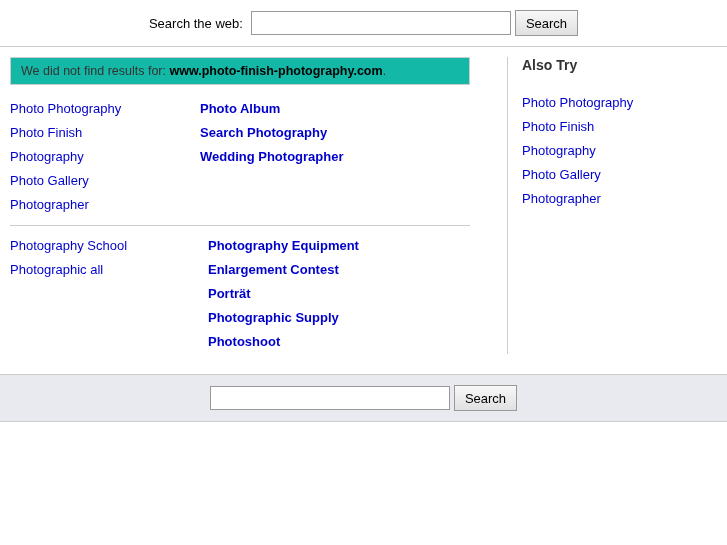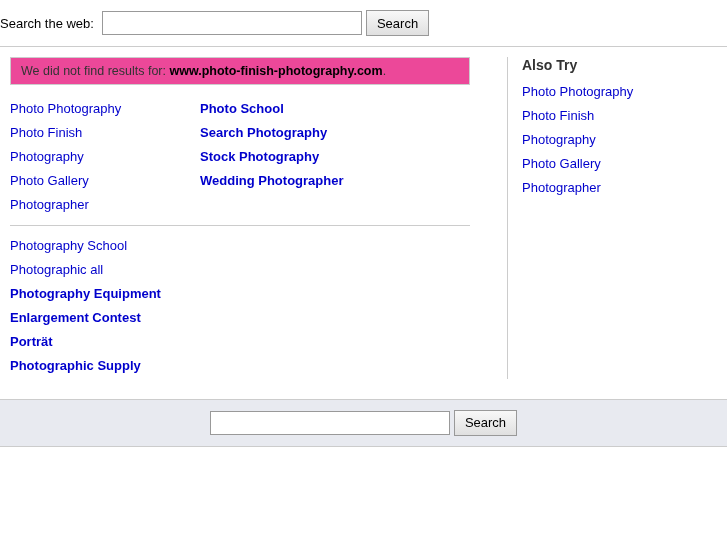--- a/index.html
+++ b/index.html
@@ -5,21 +5,21 @@
     * { box-sizing: border-box; margin: 0; padding: 0; }
     body {
       font-family: Arial, sans-serif;
       font-size: 13px;
       background: #fff;
       color: #000;
     }
     #header-bar {
       display: flex;
       align-items: center;
-      justify-content: flex-start;
+      justify-content: center;
       padding: 10px 0 10px 0;
       border-bottom: 1px solid #ccc;
     }
     #header-bar label {
       margin-right: 8px;
       font-size: 13px;
     }
     #header-search-input {
       width: 260px;
       height: 24px;
@@ -38,21 +38,21 @@
     }
     #main-container {
       display: flex;
       padding: 10px 10px 0 10px;
       gap: 0;
     }
     #left-section {
       flex: 1;
     }
     #no-results-box {
-      background: #ec4899;
+      background: #14b8a6;
       border: 1px solid #ccc;
       padding: 6px 10px;
       margin-bottom: 12px;
       font-size: 12.5px;
       color: #333;
       max-width: 460px;
     }
     #no-results-box strong {
       font-weight: bold;
       color: #000;
@@ -81,21 +81,21 @@
     #right-section {
       width: 210px;
       border-left: 1px solid #ccc;
       padding-left: 14px;
       margin-left: 10px;
     }
     #also-try-title {
       font-size: 14px;
       font-weight: bold;
       color: #333;
-      margin-bottom: 7px;
+      margin-bottom: 18px;
     }
     #also-try-links {
       display: flex;
       flex-direction: column;
       gap: 0;
     }
     #also-try-links a {
       color: #0000cc;
       text-decoration: none;
       font-size: 13px;
@@ -146,39 +146,39 @@
 
     <div id="links-area-1" class="links-area" style="display:flex;gap:0;">
       <div class="link-column" id="col1-s1">
           <a href="#">Photo Photography</a>
           <a href="#">Photo Finish</a>
           <a href="#">Photography</a>
           <a href="#">Photo Gallery</a>
           <a href="#">Photographer</a>
         </div>
       <div class="link-column bold-col" id="col2-s1">
-          <a href="#">Photo School</a>
+          <a href="#">Photo Album</a>
           <a href="#">Search Photography</a>
-          <a href="#">Stock Photography</a>
           <a href="#">Wedding Photographer</a>
         </div>
     </div>
 
     <hr class="section-divider">
 
-    <div id="links-area-2" class="links-area" style="display:flex;gap:0;flex-direction:column;">
+    <div id="links-area-2" class="links-area" style="display:flex;gap:8px;">
       <div class="link-column" id="col1-s2">
           <a href="#">Photography School</a>
           <a href="#">Photographic all</a>
         </div>
       <div class="link-column bold-col" id="col2-s2">
           <a href="#">Photography Equipment</a>
           <a href="#">Enlargement Contest</a>
           <a href="#">Porträt</a>
           <a href="#">Photographic Supply</a>
+          <a href="#">Photoshoot</a>
         </div>
     </div>
 
   </div>
 
   <div id="right-section">
     <div id="also-try-title">Also Try</div>
     <div id="also-try-links">
         <a href="#">Photo Photography</a>
         <a href="#">Photo Finish</a>

